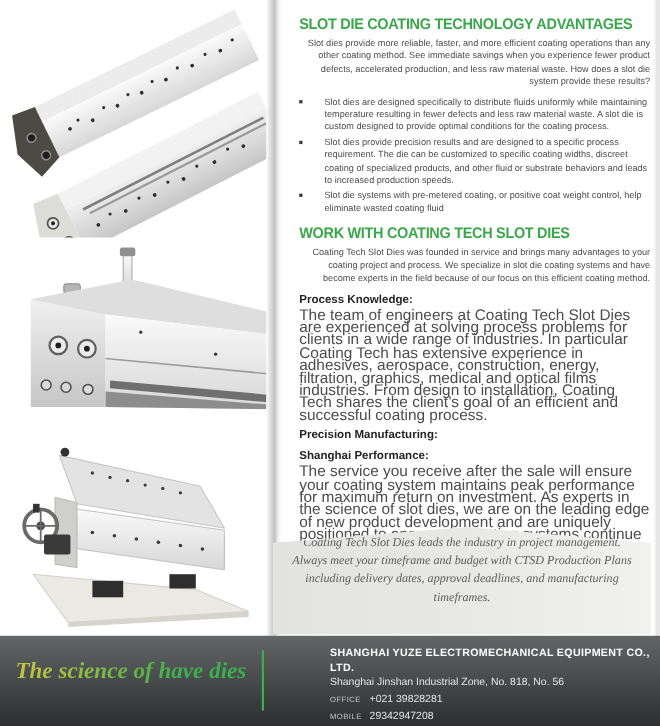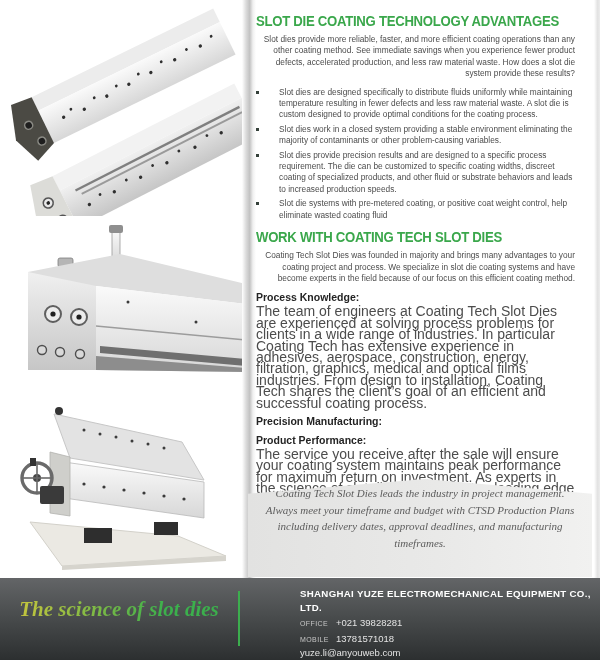--- a/index.html
+++ b/index.html
@@ -12,21 +12,21 @@
   .right-edge{position:absolute;right:0;top:0;width:6px;height:578px;
     background:linear-gradient(90deg,#ffffff,#e2e2e2 60%,#ececec);}
 
   
   .photo{position:absolute;}
   .photo1{left:6px;top:4px;width:242px;height:212px;}
   .photo2{left:0;top:224px;width:246px;height:148px;}
   .photo3{left:12px;top:384px;width:230px;height:186px;}
 
   
-  .text-col{position:absolute;left:256px;top:13px;width:319px;color:#4c4c4c;}
+  .text-col{position:absolute;left:272px;top:13px;width:319px;color:#4c4c4c;}
   .sec-title{margin:0 0 5px 0;font-size:14px;line-height:16px;font-weight:bold;color:#3aa74b;
     letter-spacing:-0.3px;transform:scaleX(0.94);transform-origin:left center;white-space:nowrap;}
   .body-txt{margin:0 0 7px 0;font-size:8.3px;line-height:11.4px;color:#4c4c4c;text-align:right;}
   ul.adv{list-style:none;margin:1px 0 8px 0;padding:0;}
   ul.adv li{display:flex;gap:20px;margin:0 0 3px 0;font-size:8.3px;line-height:11.4px;color:#4c4c4c;}
   .sq{flex:none;width:3px;height:3px;background:#35413a;margin-top:4px;}
   .sub-h{margin:6px 0 2px 0;font-size:10.5px;line-height:13px;font-weight:bold;color:#242424;}
   .sub-p{margin:0;font-size:14px;line-height:11.4px;color:#4c4c4c;}
 
   
@@ -204,56 +204,53 @@
   <div class="text-col">
     <h1 class="sec-title">SLOT DIE COATING TECHNOLOGY ADVANTAGES</h1>
     <p class="body-txt">Slot dies provide more reliable, faster, and more efficient coating operations than any other coating method. See immediate savings when you experience fewer product defects, accelerated production, and less raw material waste. How does a slot die system provide these results?</p>
     <ul class="adv">
       <li>
           <span class="sq"></span>
           <span>Slot dies are designed specifically to distribute fluids uniformly while maintaining temperature resulting in fewer defects and less raw material waste. A slot die is custom designed to provide optimal conditions for the coating process.</span>
         </li>
       <li>
           <span class="sq"></span>
-          <span>Slot dies work in a closed system providing a stable environment eliminating the majority of contaminants or other problem-causing variables.</span>
-        </li>
-      <li>
-          <span class="sq"></span>
           <span>Slot dies provide precision results and are designed to a specific process requirement. The die can be customized to specific coating widths, discreet coating of specialized products, and other fluid or substrate behaviors and leads to increased production speeds.</span>
         </li>
       <li>
           <span class="sq"></span>
           <span>Slot die systems with pre-metered coating, or positive coat weight control, help eliminate wasted coating fluid</span>
         </li>
     </ul>
 
     <h1 class="sec-title">WORK WITH COATING TECH SLOT DIES</h1>
-    <p class="body-txt">Coating Tech Slot Dies was founded in majority and brings many advantages to your coating project and process.  We specialize in slot die coating systems and have become experts in the field because of our focus on this efficient coating method.</p>
+    <p class="body-txt">Coating Tech Slot Dies was founded in service and brings many advantages to your coating project and process.  We specialize in slot die coating systems and have become experts in the field because of our focus on this efficient coating method.</p>
 
     <h3 class="sub-h">Process Knowledge:</h3>
     <p class="sub-p">The team of engineers at Coating Tech Slot Dies are experienced at solving process problems for clients in a wide range of industries. In particular Coating Tech has extensive experience in adhesives, aerospace, construction, energy, filtration, graphics, medical and optical films industries. From design to installation, Coating Tech shares the client’s goal of an efficient and successful coating process.</p>
 
     <h3 class="sub-h">Precision Manufacturing:</h3>
 
-    <h3 class="sub-h">Product Performance:</h3>
+    <h3 class="sub-h">Shanghai Performance:</h3>
     <p class="sub-p">The service you receive after the sale will ensure your coating system maintains peak performance for maximum return on investment. As experts in the science of slot dies, we are on the leading edge of new product development and are uniquely positioned to ensure our coating systems continue to serve you as new technologies and material advances affect your industry.</p>
   </div>
 
   <div class="banner">
     <p class="banner-body">Coating Tech Slot Dies leads the industry in project management.  Always meet your timeframe and budget with CTSD Production Plans including delivery dates, approval deadlines, and manufacturing timeframes.</p>
   </div>
 
   <div class="footer">
-    <div class="tagline">The science of slot dies</div>
+    <div class="tagline">The science of have dies</div>
     <div class="v-line"></div>
     <div class="contact">
       <div class="company">SHANGHAI YUZE ELECTROMECHANICAL EQUIPMENT CO., LTD.</div>
+      <div class="addr">Shanghai Jinshan Industrial Zone, No. 818, No. 56</div>
       <div class="crow">
         <span class="lbl">OFFICE</span><span class="val">+021 39828281</span>
       </div>
       <div class="crow">
-        <span class="lbl">MOBILE</span><span class="val">13781571018</span>
+        <span class="lbl">MOBILE</span><span class="val">29342947208</span>
       </div>
       <div class="email">yuze.li@anyouweb.com</div>
     </div>
   </div>
 
 </div>
 
 </body></html>

